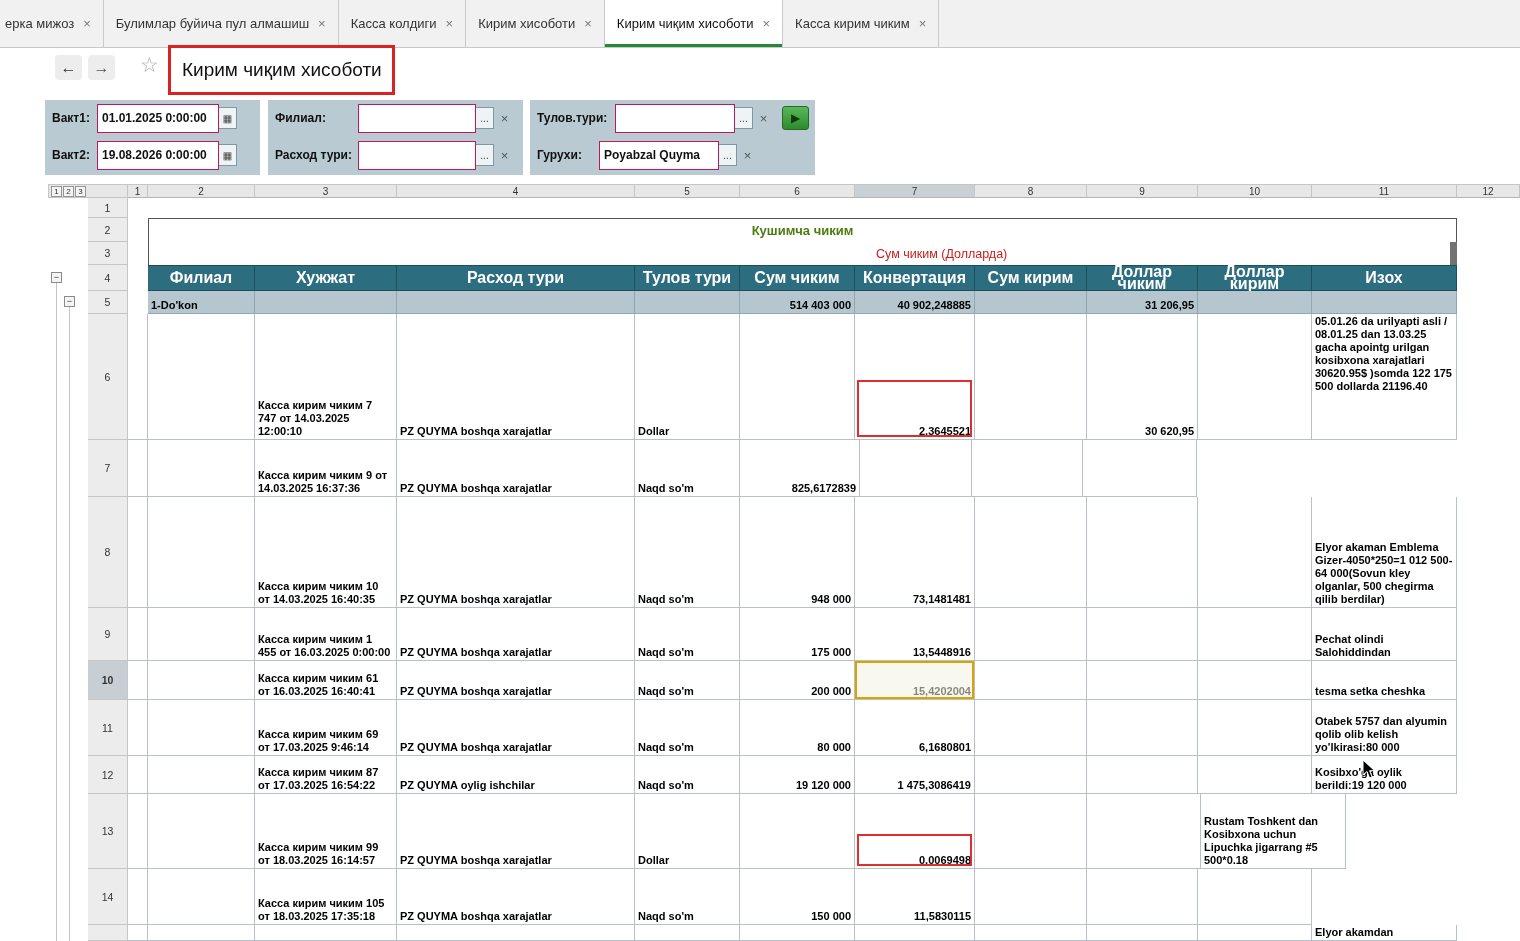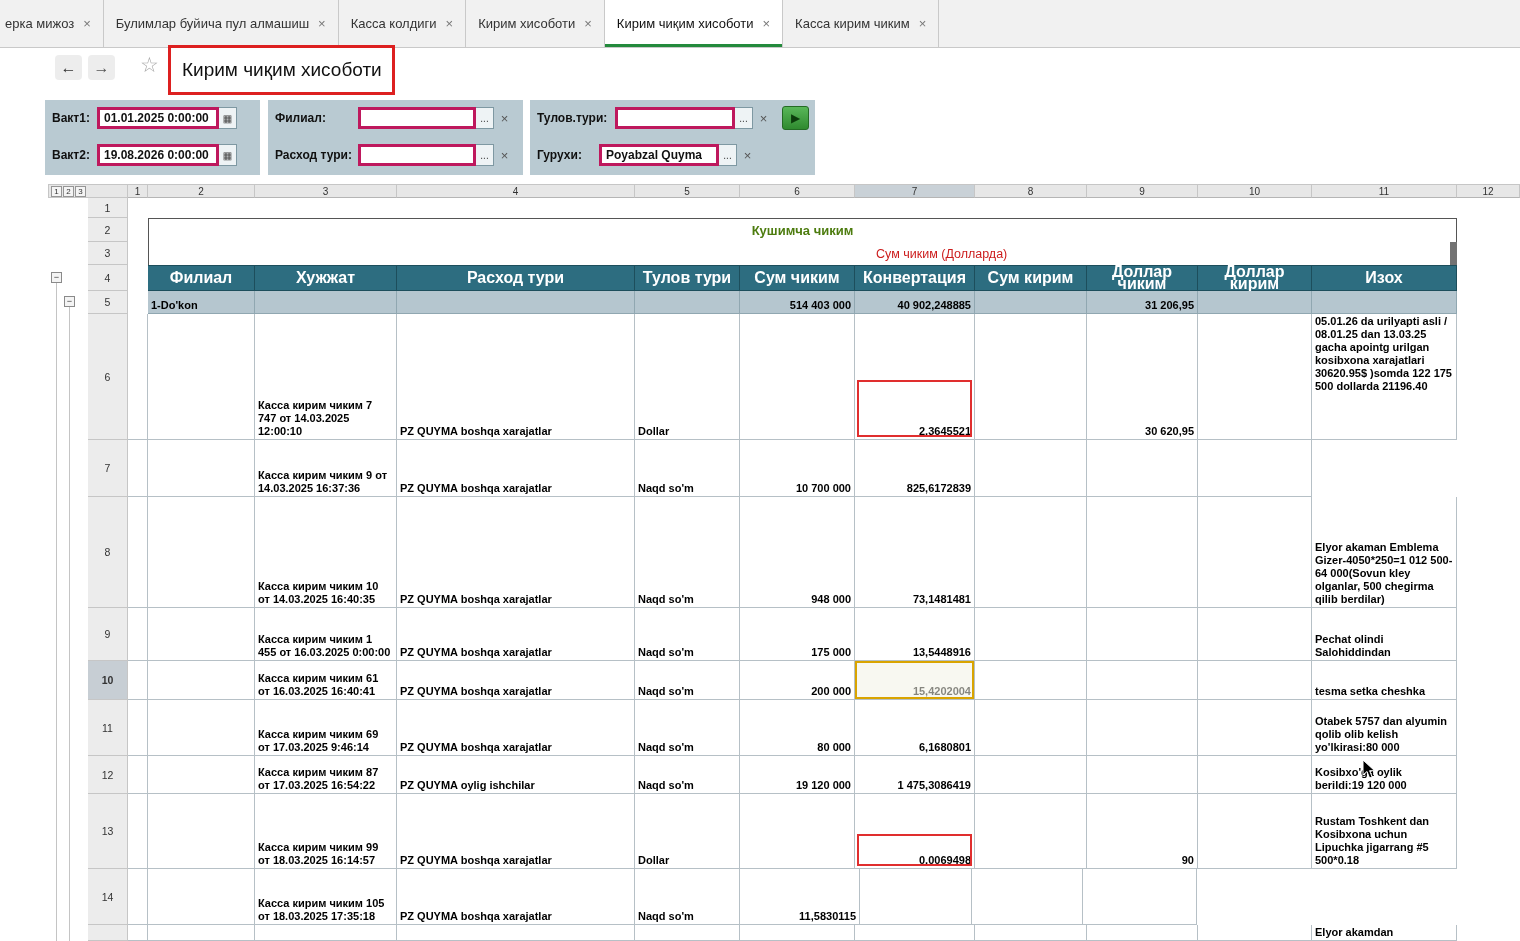--- a/index.html
+++ b/index.html
@@ -27,21 +27,21 @@
   .titlebox{position:absolute;left:168px;top:45px;width:227px;height:50px;border:3px solid #dd2020;display:flex;align-items:center;padding-left:11px;font-size:19px;color:#111;background:#fff}
 
   
   .fgroup{position:absolute;top:100px;height:75px;background:#b9cad2}
   .fg1{left:45px;width:215px}
   .fg2{left:268px;width:255px}
   .fg3{left:530px;width:285px}
   .frow{position:absolute;display:flex;align-items:center;height:24px;left:7px;right:4px}
   .frow.r1{top:6px}.frow.r2{top:43px}
   .flabel{font-weight:bold;font-size:12px;color:#101010;flex-shrink:0}
-  .finput{background:#fff;border:3px solid #be185d;height:22px;font-size:12px;font-weight:bold;display:flex;align-items:center;padding:0 4px;color:#111;overflow:hidden;white-space:nowrap}
+  .finput{background:#fff;border:1px solid #be185d;height:29px;font-size:12px;font-weight:bold;display:flex;align-items:center;padding:0 4px;color:#111;overflow:hidden;white-space:nowrap}
   .fbtn{width:18px;height:22px;border:1px solid #7e98a2;border-left:none;background:#eef3f5;display:flex;align-items:center;justify-content:center;font-size:10px;color:#444;flex-shrink:0}
   .xbtn{width:15px;height:22px;background:transparent;border:none;display:flex;align-items:center;justify-content:center;font-size:13px;color:#555;margin-left:3px;flex-shrink:0}
   .playbtn{position:absolute;right:6px;top:6px;width:27px;height:24px;background:linear-gradient(#59b759,#2f8a2f);border:1px solid #246b24;border-radius:3px;display:flex;align-items:center;justify-content:center;color:#0b3d0b;font-size:12px}
 
   
   .grid{position:absolute;left:48px;top:184px;width:1472px;height:757px;overflow:hidden}
   .grid .tree{position:absolute;width:1px;background:#c4c4c4}
   .ghead{display:flex;height:14px}
   .ghead>div{flex-shrink:0}
   .gcorner{width:80px;background:#e7e7e7;border:1px solid #c6c6c6;display:flex;align-items:center;gap:1px;padding-left:2px}
@@ -268,21 +268,20 @@
     </div>
 
     <div class="grow" style="height:57px">
       <div class="gmargin"></div>
       <div class="rownum">7</div>
       <div class="cell w1"></div>
       <div class="cell wfil"></div>
       <div class="cell wdoc">Касса кирим чиким 9 от 14.03.2025 16:37:36</div>
       <div class="cell wras">PZ QUYMA boshqa xarajatlar</div>
       <div class="cell wtul">Naqd so'm</div>
-      <div class="cell wsum num">10 700 000</div>
       <div class="cell wkon num">825,6172839</div>
       <div class="cell wkir num"></div>
       <div class="cell wdch num"></div>
       <div class="cell wdkr num"></div>
       <div class="wtail tail"></div>
     </div>
 
     <div class="grow" style="height:111px">
       <div class="gmargin"></div>
       <div class="rownum">8</div>
@@ -378,34 +377,34 @@
       <div class="cell wfil"></div>
       <div class="cell wdoc">Касса кирим чиким 99 от 18.03.2025 16:14:57</div>
       <div class="cell wras">PZ QUYMA boshqa xarajatlar</div>
       <div class="cell wtul">Dollar</div>
       <div class="cell wsum num"></div>
       <div class="cell wkon num rel">
         <span class="redbox" style="height:32px"></span>
         <span>0,0069498</span>
       </div>
       <div class="cell wkir num"></div>
-      <div class="cell wdch num">90</div>
       <div class="cell wdkr num"></div>
       <div class="cell wizh">Rustam Toshkent dan Kosibxona uchun Lipuchka jigarrang #5 500*0.18</div>
       <div class="wtail tail"></div>
     </div>
 
     <div class="grow" style="height:56px">
       <div class="gmargin"></div>
       <div class="rownum">14</div>
       <div class="cell w1"></div>
       <div class="cell wfil"></div>
       <div class="cell wdoc">Касса кирим чиким 105 от 18.03.2025 17:35:18</div>
       <div class="cell wras">PZ QUYMA boshqa xarajatlar</div>
       <div class="cell wtul">Naqd so'm</div>
+      <div class="cell wsum num">150 000</div>
       <div class="cell wkon num">11,5830115</div>
       <div class="cell wkir num"></div>
       <div class="cell wdch num"></div>
       <div class="cell wdkr num"></div>
       <div class="wtail tail"></div>
     </div>
 
     <div class="grow" style="height:16px">
       <div class="gmargin"></div>
       <div class="rownum"></div>

